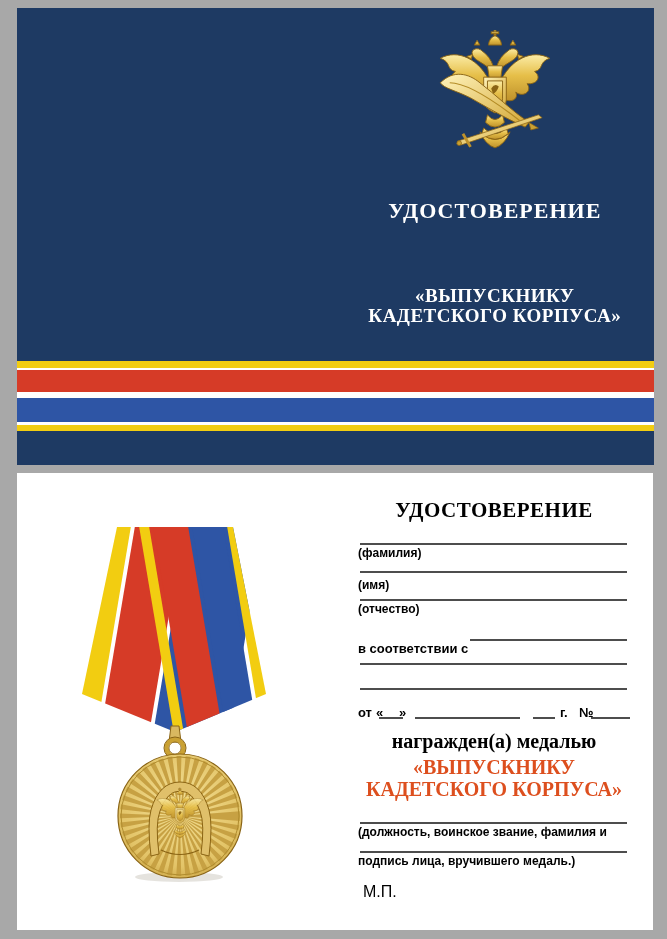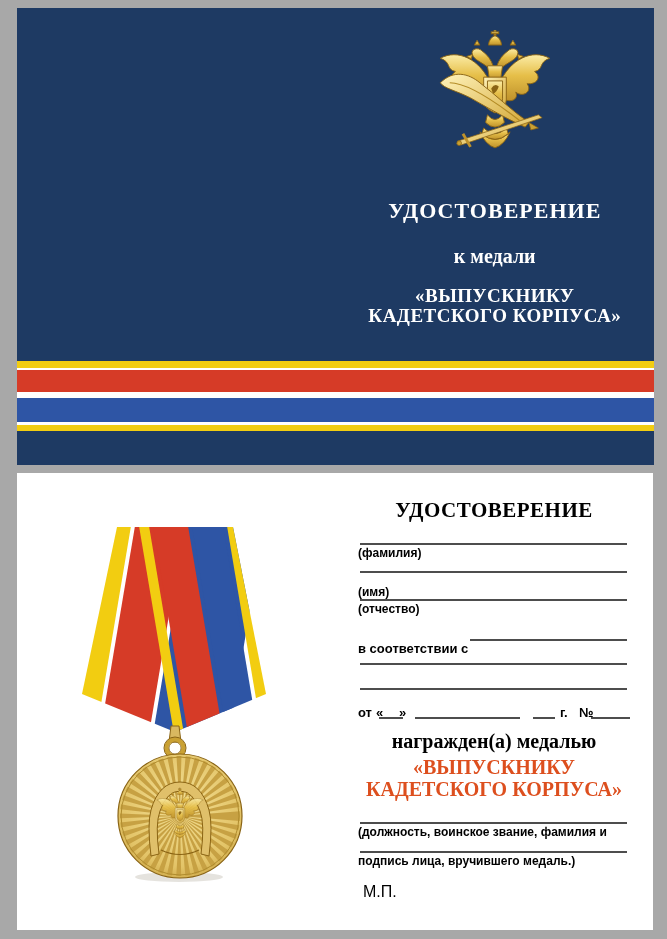--- a/index.html
+++ b/index.html
@@ -120,21 +120,20 @@
           <path d="M106,98 l10,6 -8,2 z" fill="#caa133" stroke="#8a6414" stroke-width="0.8"></path>
         </g>
         <g>
           <path d="M30,118 L116,90 L120,93 L34,122 Z" fill="url(#gld2)" stroke="#8a6414" stroke-width="0.8"></path>
           <path d="M36,110 l8,14" stroke="#bf922b" stroke-width="3"></path>
           <circle cx="32" cy="120" r="2.5" fill="#caa133" stroke="#8a6414" stroke-width="0.8"></circle>
         </g>
       </svg>
 
       <div class="cover-title">УДОСТОВЕРЕНИЕ</div>
-      <div class="cover-sub">к медали</div>
       <div class="cover-name">
         <span>«ВЫПУСКНИКУ</span><br>
         <span>КАДЕТСКОГО КОРПУСА»</span>
       </div>
     </div>
 
     <div class="stripes">
       <div class="stripe st-y"></div>
       <div class="stripe st-w1"></div>
       <div class="stripe st-r"></div>
@@ -189,21 +188,21 @@
       </g>
     </svg>
 
     <div class="form">
       <div class="form-title">УДОСТОВЕРЕНИЕ</div>
 
       <div class="fline" style="top:70px"></div>
       <div class="flabel" style="top:73px">(фамилия)</div>
 
       <div class="fline" style="top:98px"></div>
-      <div class="flabel" style="top:112px">(имя)</div>
+      <div class="flabel" style="top:105px">(имя)</div>
 
       <div class="fline" style="top:126px"></div>
       <div class="flabel" style="top:129px">(отчество)</div>
 
       <div class="accordance">в соответствии с</div>
       <div class="acc-line"></div>
 
       <div class="fline" style="top:190px"></div>
       <div class="fline" style="top:215px"></div>
 

